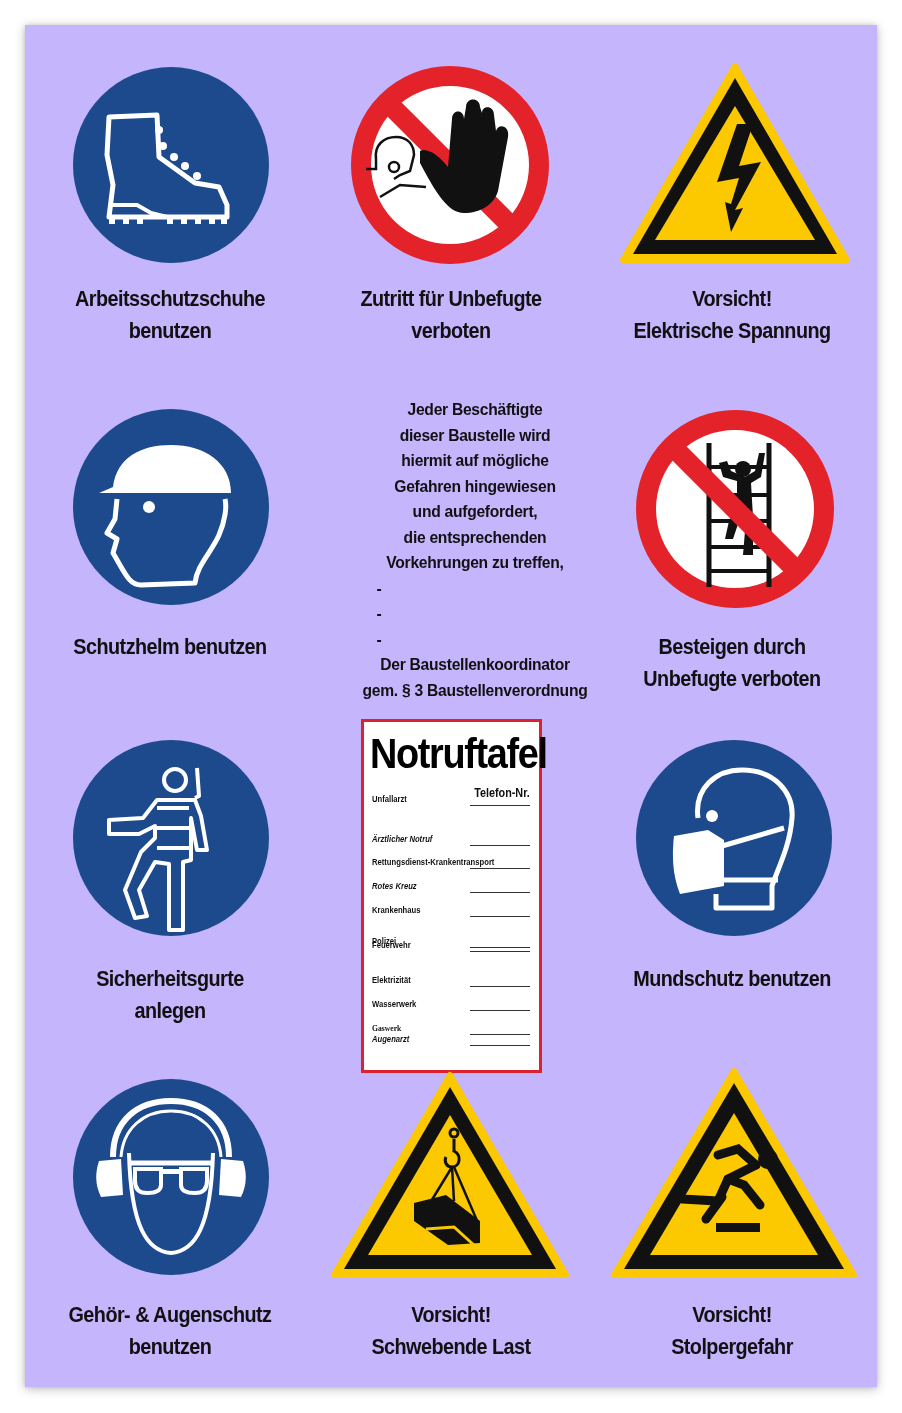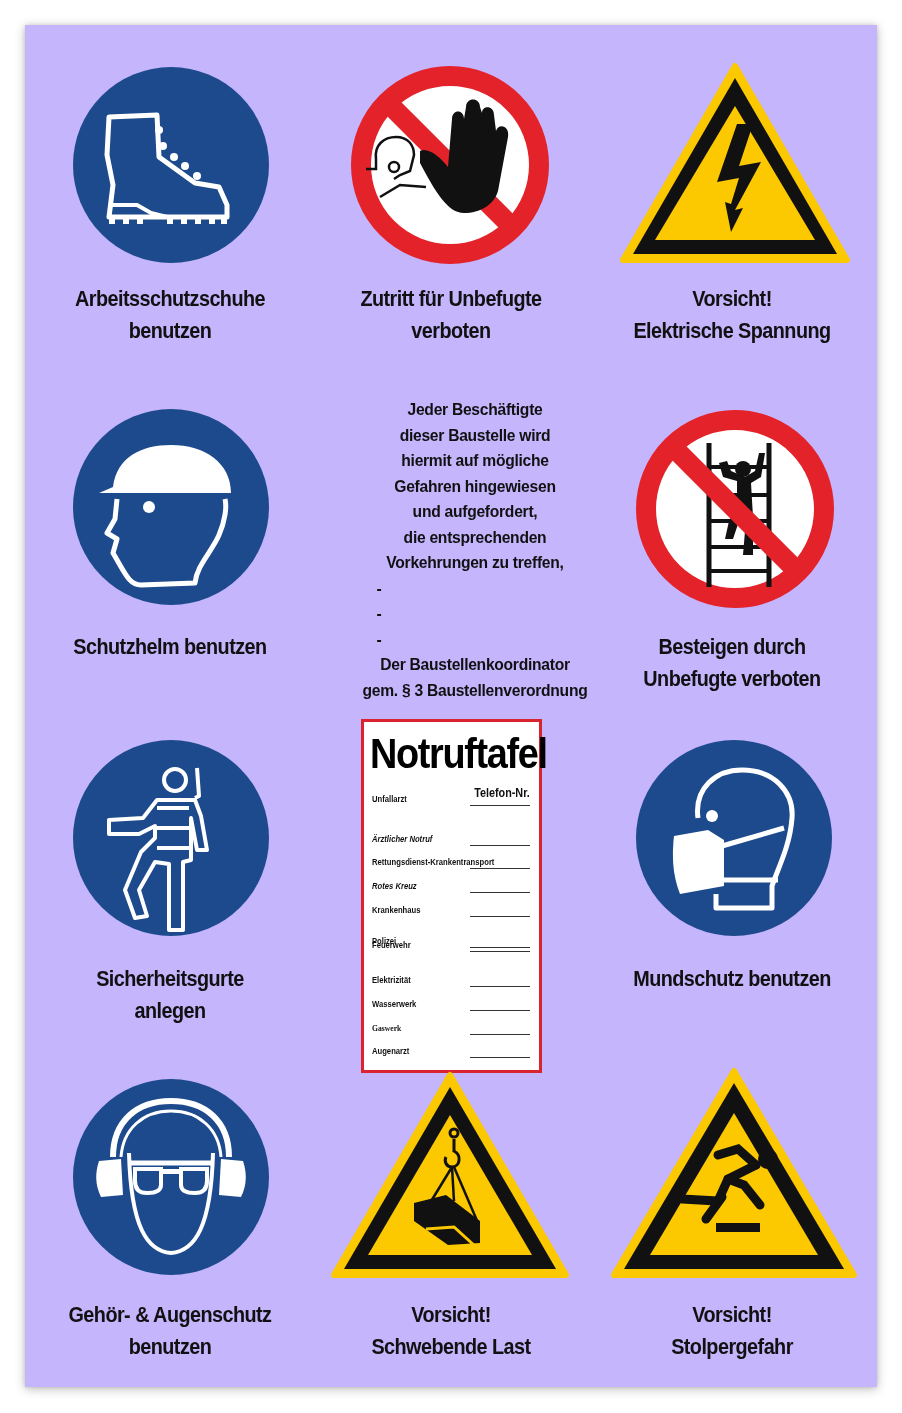--- a/index.html
+++ b/index.html
@@ -185,21 +185,21 @@
         <span class="rline"></span>
       </div>
     <div class="row" style="top:277px;text-align:right;">
         <span class="rname">Wasserwerk</span>
         <span class="rline"></span>
       </div>
     <div class="row" style="top:301px;font-family:Liberation Serif, serif;">
         <span class="rname">Gaswerk</span>
         <span class="rline"></span>
       </div>
-    <div class="row" style="top:324px;">
+    <div class="row" style="top:312px;font-style:italic;">
         <span class="rname">Augenarzt</span>
         <span class="rline"></span>
       </div>
   </div>
 
   <div class="sign" style="left:609px;top:713px;">
     <svg width="200" height="200" viewBox="0 0 200 200">
       <circle cx="100" cy="100" r="98" fill="#1d4a8c"></circle>
       <path d="M64 80 C60 50 82 32 108 32 C140 32 160 54 158 80 C156 108 144 130 138 148 L138 170 L82 170 L82 156" fill="none" stroke="#fff" stroke-width="5" stroke-linejoin="round"></path>
       <path d="M40 98 L74 92 L90 102 L90 148 L46 156 C38 136 38 116 40 98 Z" fill="#fff"></path>

